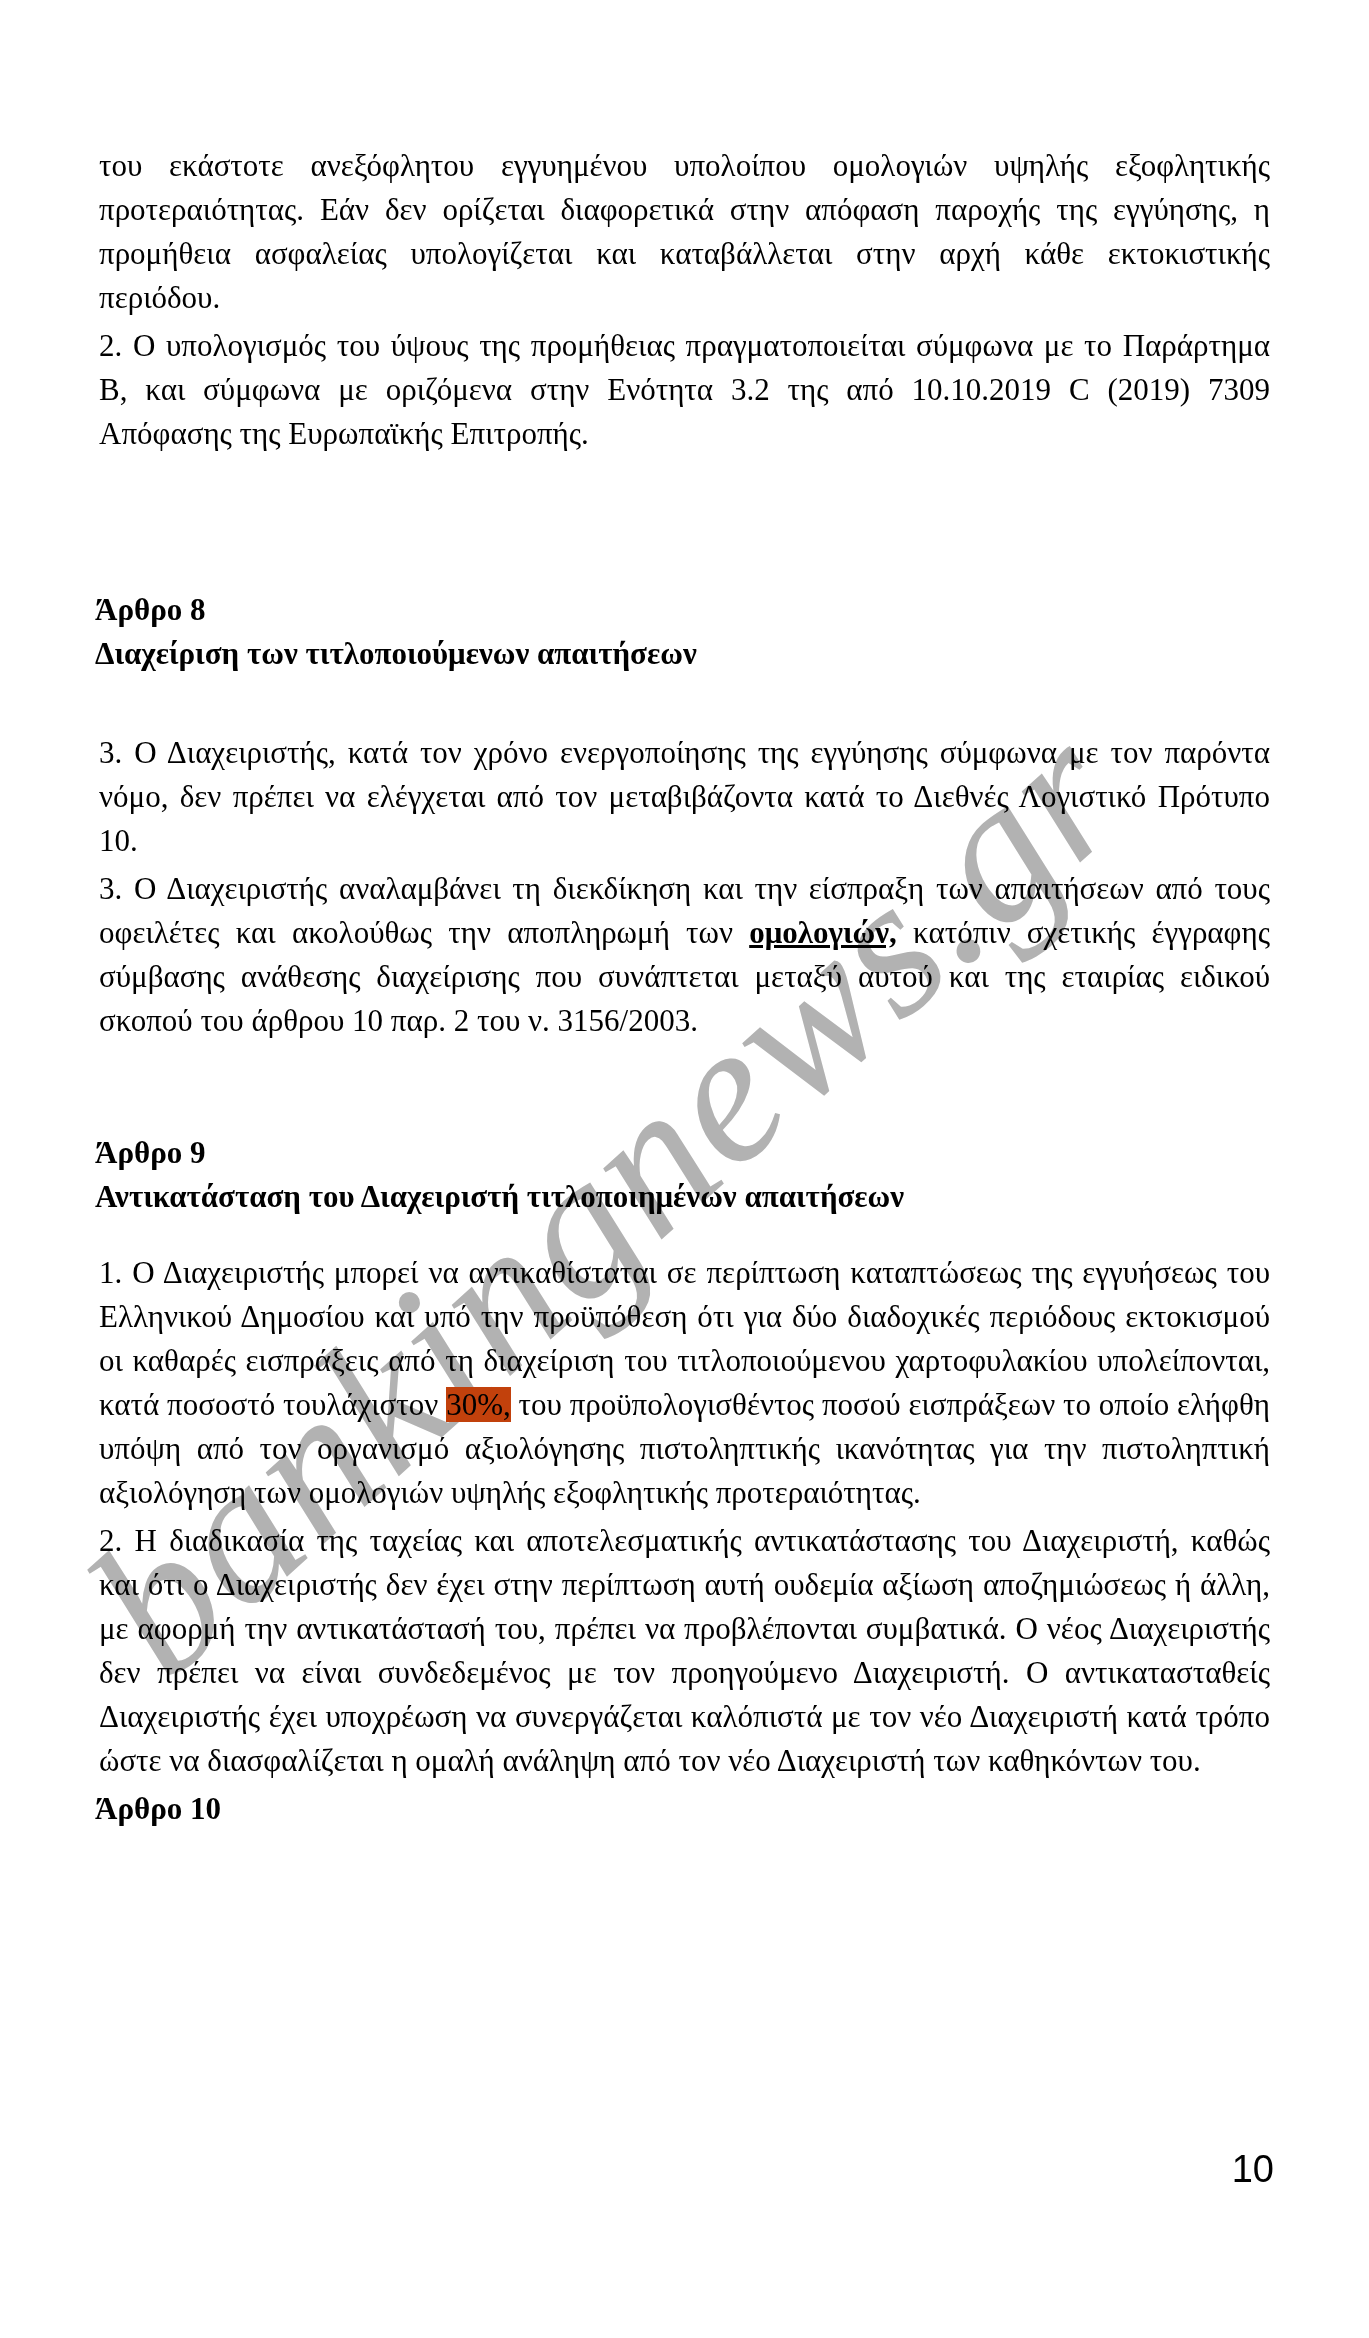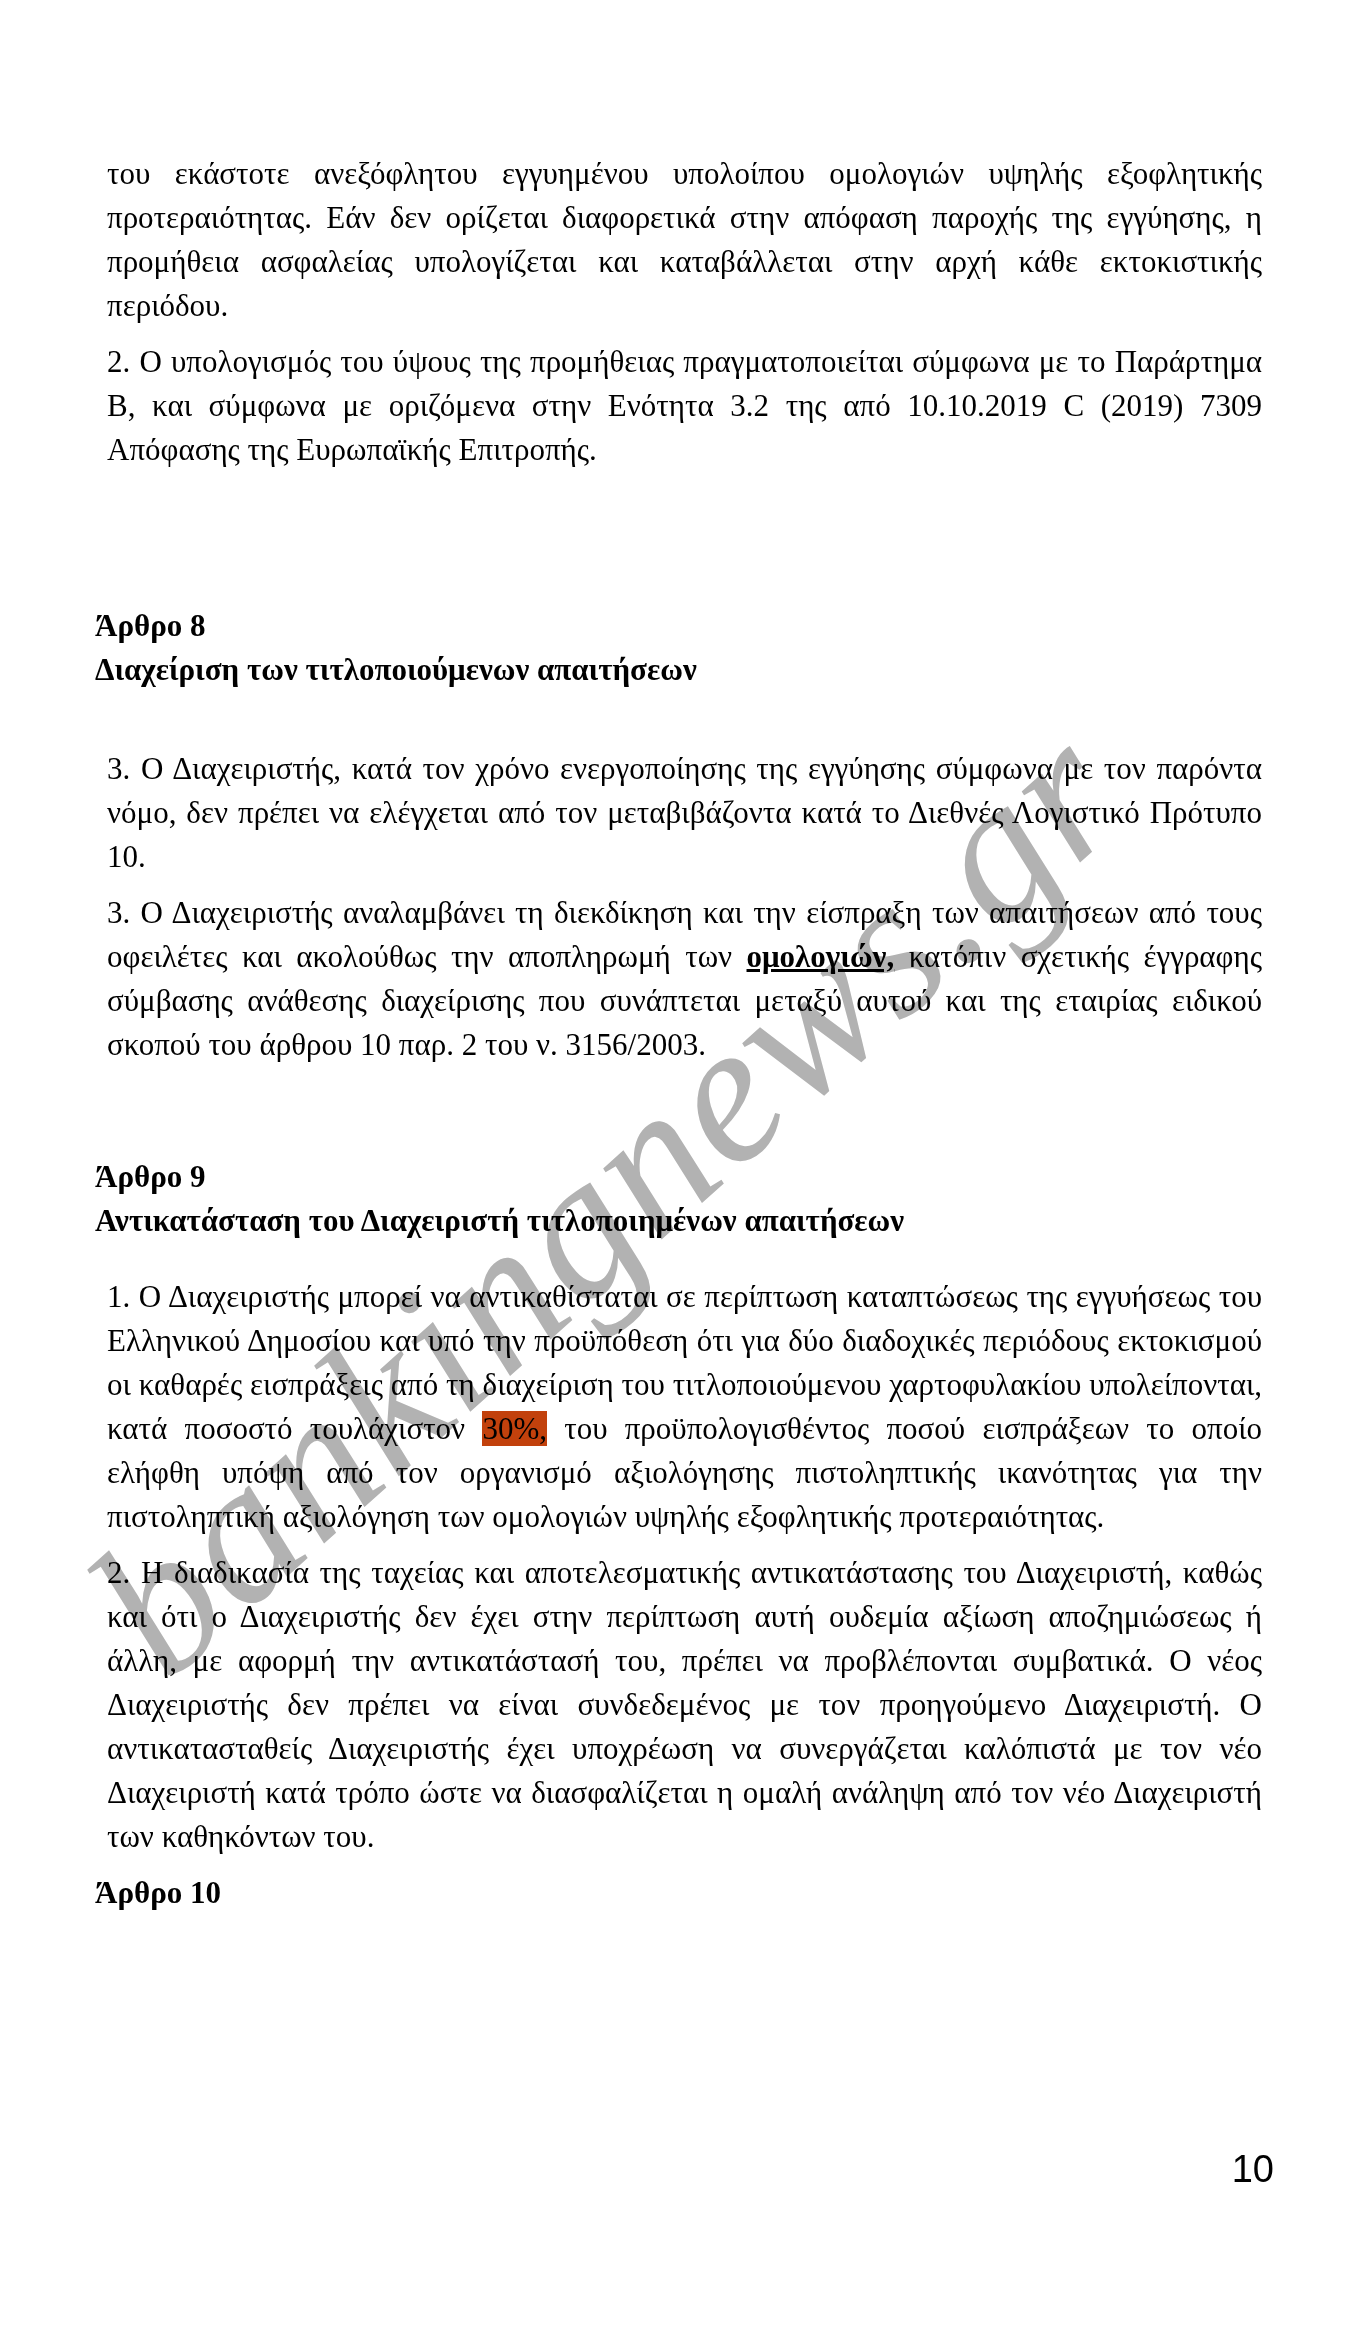--- a/index.html
+++ b/index.html
@@ -37,21 +37,21 @@
   }
   .content {
     position: relative;
     z-index: 1;
     padding: 140px 95px 0 95px;
     font-size: 31px;
     line-height: 44px;
     text-align: justify;
   }
   .content p {
-    margin: 12px;
+    margin: 4px;
   }
   .heading {
     font-weight: bold;
     text-align: left;
   }
   .heading-article8 {
     margin-top: 132px;
     margin-bottom: 55px;
   }
   .heading-article9 {

